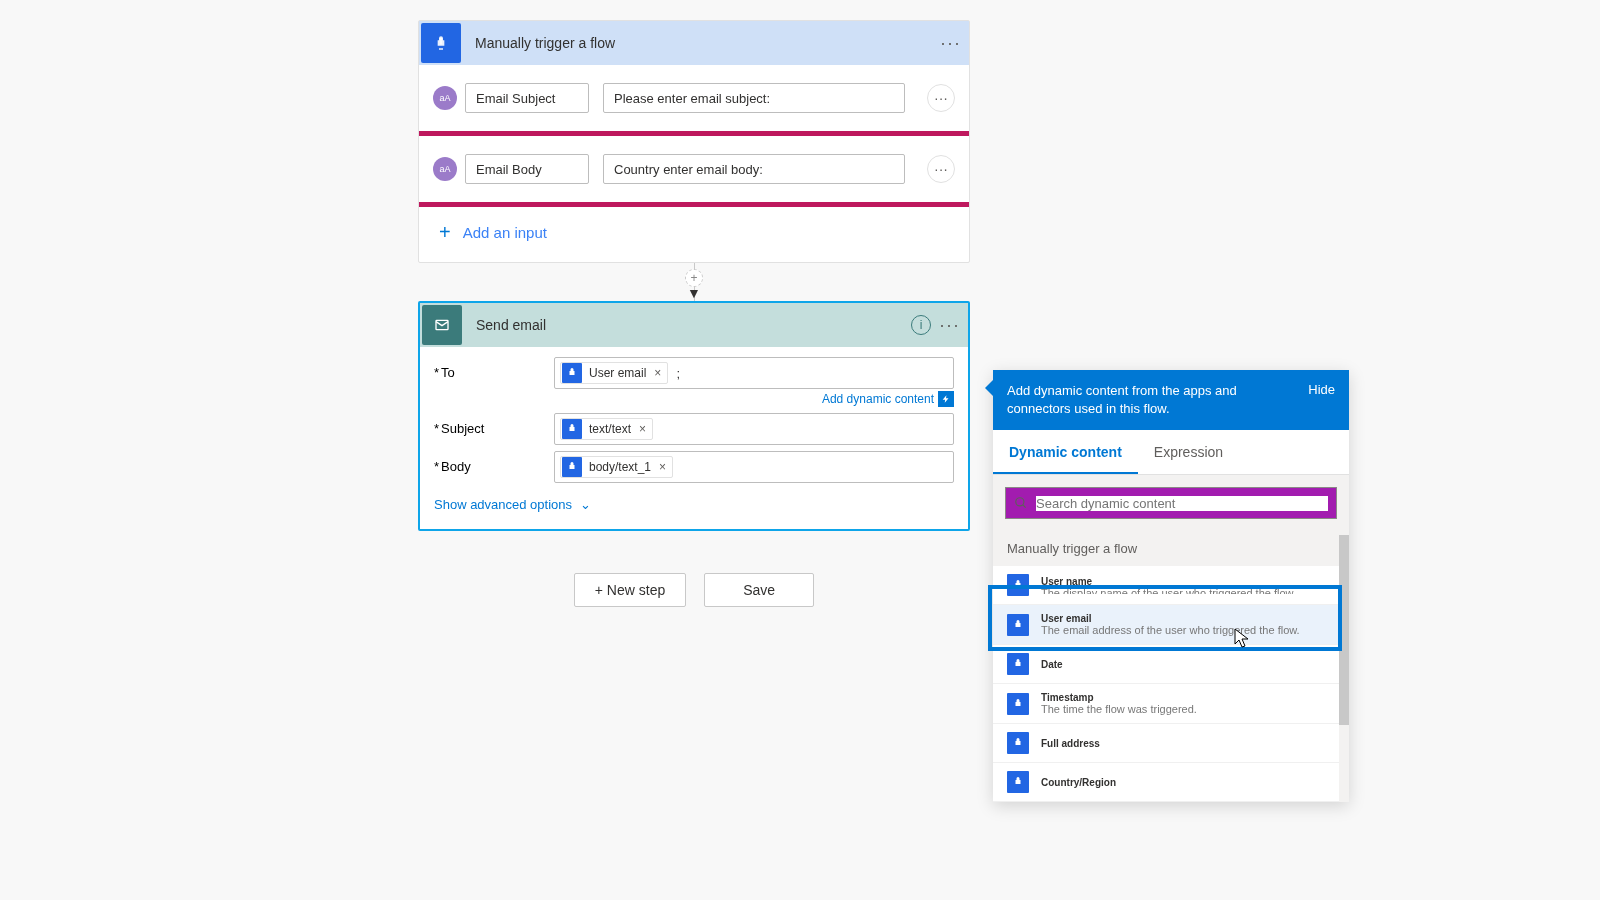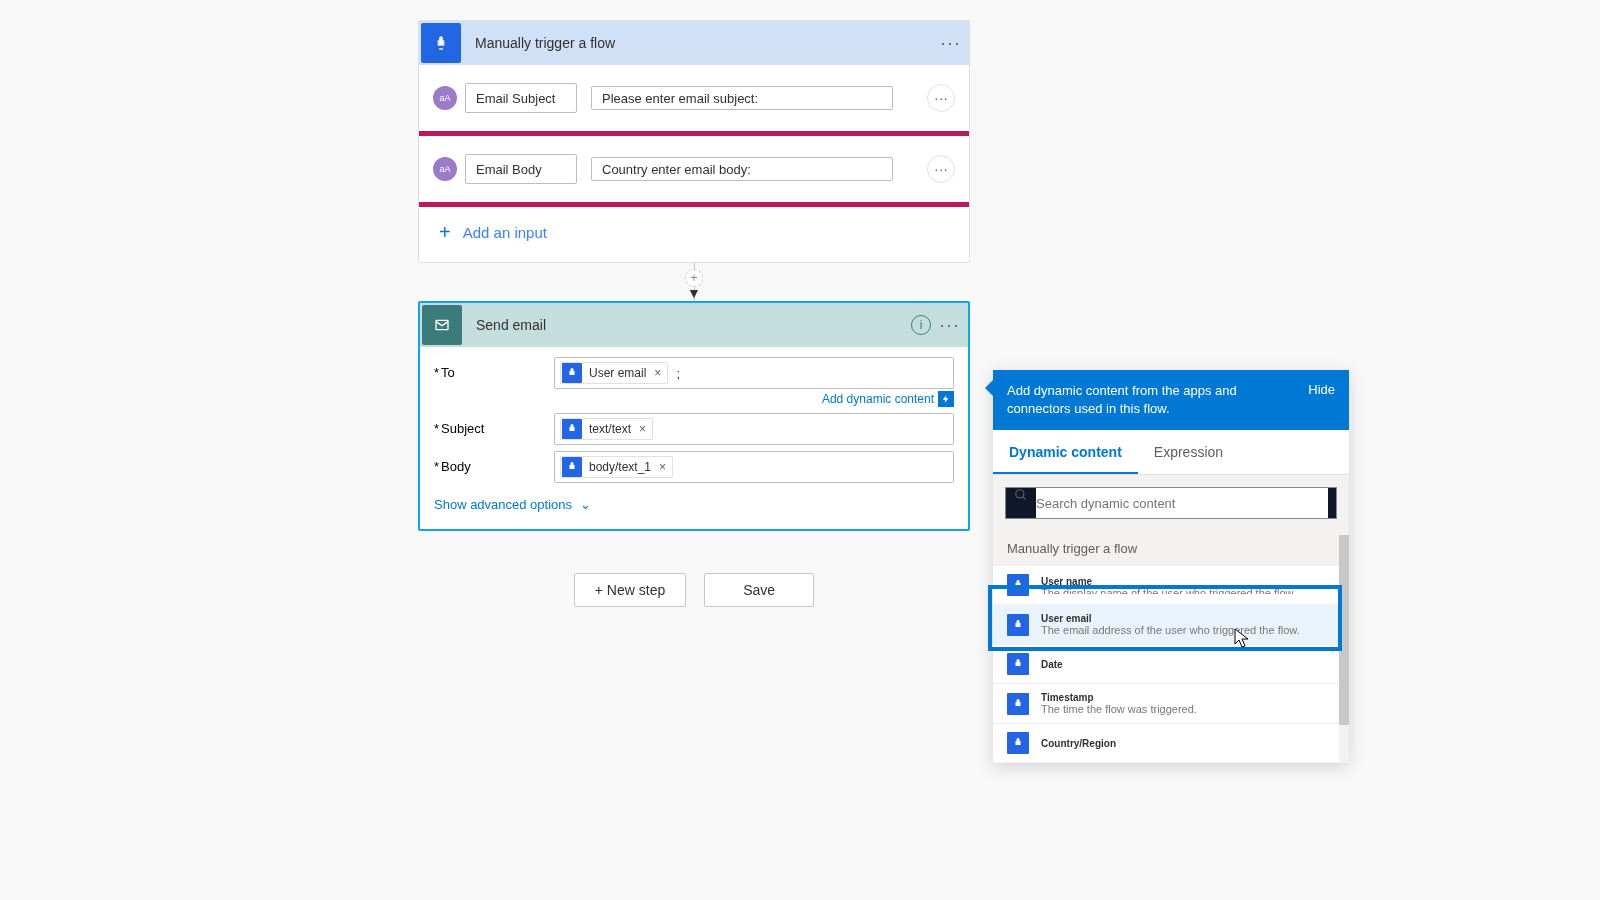--- a/index.html
+++ b/index.html
@@ -16,22 +16,22 @@
     .icon-box-teal { background: #3b7b7b; }
     .card-title { margin-left: 12px; font-size: 14px; color: #323130; }
     .header-actions { position: absolute; right: 8px; top: 0; height: 100%; display: flex; align-items: center; gap: 8px; }
     .ellipsis-icon { font-size: 18px; color: #605e5c; cursor: pointer; letter-spacing: 1px; }
     .info-icon-circle { width: 20px; height: 20px; border: 1.5px solid #3b7b7b; border-radius: 50%; display: flex; align-items: center; justify-content: center; font-size: 12px; color: #3b7b7b; cursor: pointer; }
 
     
     .input-row { display: flex; align-items: center; padding: 18px 14px; border-bottom: 5px solid #be185d; position: relative; }
     .input-row:last-of-type { border-bottom: none; }
     .purple-badge { width: 24px; height: 24px; border-radius: 50%; background: #9b7bc9; display: flex; align-items: center; justify-content: center; color: #fff; font-size: 9px; margin-right: 8px; }
-    .input-label-box { width: 112px; height: 30px; border: 1px solid #bdbdbd; border-radius: 2px; display: flex; align-items: center; padding: 0 10px; font-size: 13px; color: #323130; margin-right: 14px; }
-    .input-placeholder-box { flex: 1; max-width: 302px; height: 24px; border: 1px solid #bdbdbd; border-radius: 2px; display: flex; align-items: center; padding: 0 10px; font-size: 13px; color: #323130; }
+    .input-label-box { width: 124px; height: 30px; border: 1px solid #bdbdbd; border-radius: 2px; display: flex; align-items: center; padding: 0 10px; font-size: 13px; color: #323130; margin-right: 14px; }
+    .input-placeholder-box { flex: 1; max-width: 302px; height: 30px; border: 1px solid #bdbdbd; border-radius: 2px; display: flex; align-items: center; padding: 0 10px; font-size: 13px; color: #323130; }
     .row-more { width: 28px; height: 28px; border: 1px solid #e1e1e1; border-radius: 50%; display: flex; align-items: center; justify-content: center; font-size: 14px; color: #605e5c; margin-left: auto; cursor: pointer; }
     
     .add-input-row { display: flex; align-items: center; padding: 14px 14px 18px; cursor: pointer; }
     .plus-icon { color: #0078d4; font-size: 20px; margin-right: 12px; margin-left: 6px; }
     .add-input-label { color: #3b82f6; font-size: 15px; }
 
     
     .connector { width: 552px; height: 38px; position: relative; display: flex; align-items: center; justify-content: center; }
     .connector-line { width: 1px; height: 38px; background: #c8c8c8; }
     .connector-plus { position: absolute; top: 6px; width: 18px; height: 18px; border: 1px dashed #c8c8c8; border-radius: 50%; background: #fff; display: flex; align-items: center; justify-content: center; font-size: 12px; color: #888; }
@@ -64,21 +64,21 @@
     
     .dyn-panel { position: absolute; left: 993px; top: 370px; width: 356px; background: #fff; box-shadow: 0 4px 16px rgba(0,0,0,0.15); }
     .dyn-panel-tip { position: absolute; left: -8px; top: 10px; width: 0; height: 0; border-top: 8px solid transparent; border-bottom: 8px solid transparent; border-right: 8px solid #0078d4; }
     .dyn-header { background: #0078d4; color: #fff; padding: 12px 14px; display: flex; justify-content: space-between; align-items: flex-start; }
     .dyn-header-text { font-size: 13px; line-height: 1.4; max-width: 280px; }
     .dyn-hide { font-size: 13px; cursor: pointer; }
     .dyn-tabs { display: flex; border-bottom: 1px solid #e1e1e1; }
     .dyn-tab { padding: 14px 16px 12px; font-size: 14px; color: #605e5c; cursor: pointer; }
     .dyn-tab.active { color: #0078d4; font-weight: 600; border-bottom: 2px solid #0078d4; }
     .dyn-search-wrap { background: #f3f2f1; padding: 12px; }
-    .dyn-search { display: flex; border: 1px solid #8a8886; background: #0f172a; height: 32px; padding: 0 8px; }
+    .dyn-search { display: flex; align-items: center; border: 1px solid #8a8886; background: #a21caf; height: 32px; padding: 0 8px; }
     .dyn-search input { border: none; outline: none; flex: 1; font-size: 13px; margin-left: 8px; }
     .dyn-list-wrap { position: relative; max-height: 290px; overflow: hidden; }
     .dyn-section-header { background: #f3f2f1; padding: 10px 14px; font-size: 13px; color: #605e5c; }
     .dyn-item { display: flex; align-items: center; padding: 8px 14px; border-bottom: 1px solid #f0f0f0; cursor: pointer; background: #fff; }
     .dyn-item-icon { width: 22px; height: 22px; background: #2266e3; display: flex; align-items: center; justify-content: center; margin-right: 12px; flex-shrink: 0; border-radius: 1px; }
     .dyn-item-text { flex: 1; overflow: hidden; }
     .dyn-item-title { font-size: 10px; color: #323130; font-weight: 600; }
     .dyn-item-desc { font-size: 11px; color: #777; white-space: nowrap; overflow: hidden; text-overflow: ellipsis; }
     .dyn-item.truncated .dyn-item-text { max-height: 18px; overflow: hidden; }
     .dyn-highlight { position: absolute; border: 4px solid #0078d4; pointer-events: none; }
@@ -295,20 +295,30 @@
           <svg width="12" height="12" viewBox="0 0 24 24" fill="#fff">
             <path d="M12 2a3 3 0 0 0-3 3v3H7v8h10V8h-2V5a3 3 0 0 0-3-3z"></path>
           </svg>
         </div>
       <div class="dyn-item-text">
         <div class="dyn-item-title">Timestamp</div>
         <div class="dyn-item-desc">The time the flow was triggered.</div>
       </div>
     </div>
 
+    <div class="dyn-item">
+      <div class="dyn-item-icon">
+          <svg width="12" height="12" viewBox="0 0 24 24" fill="#fff">
+            <path d="M12 2a3 3 0 0 0-3 3v3H7v8h10V8h-2V5a3 3 0 0 0-3-3z"></path>
+          </svg>
+        </div>
+      <div class="dyn-item-text">
+        <div class="dyn-item-title">Full address</div>
+      </div>
+    </div>
 
     <div class="dyn-item">
       <div class="dyn-item-icon">
           <svg width="12" height="12" viewBox="0 0 24 24" fill="#fff">
             <path d="M12 2a3 3 0 0 0-3 3v3H7v8h10V8h-2V5a3 3 0 0 0-3-3z"></path>
           </svg>
         </div>
       <div class="dyn-item-text">
         <div class="dyn-item-title">Country/Region</div>
       </div>

